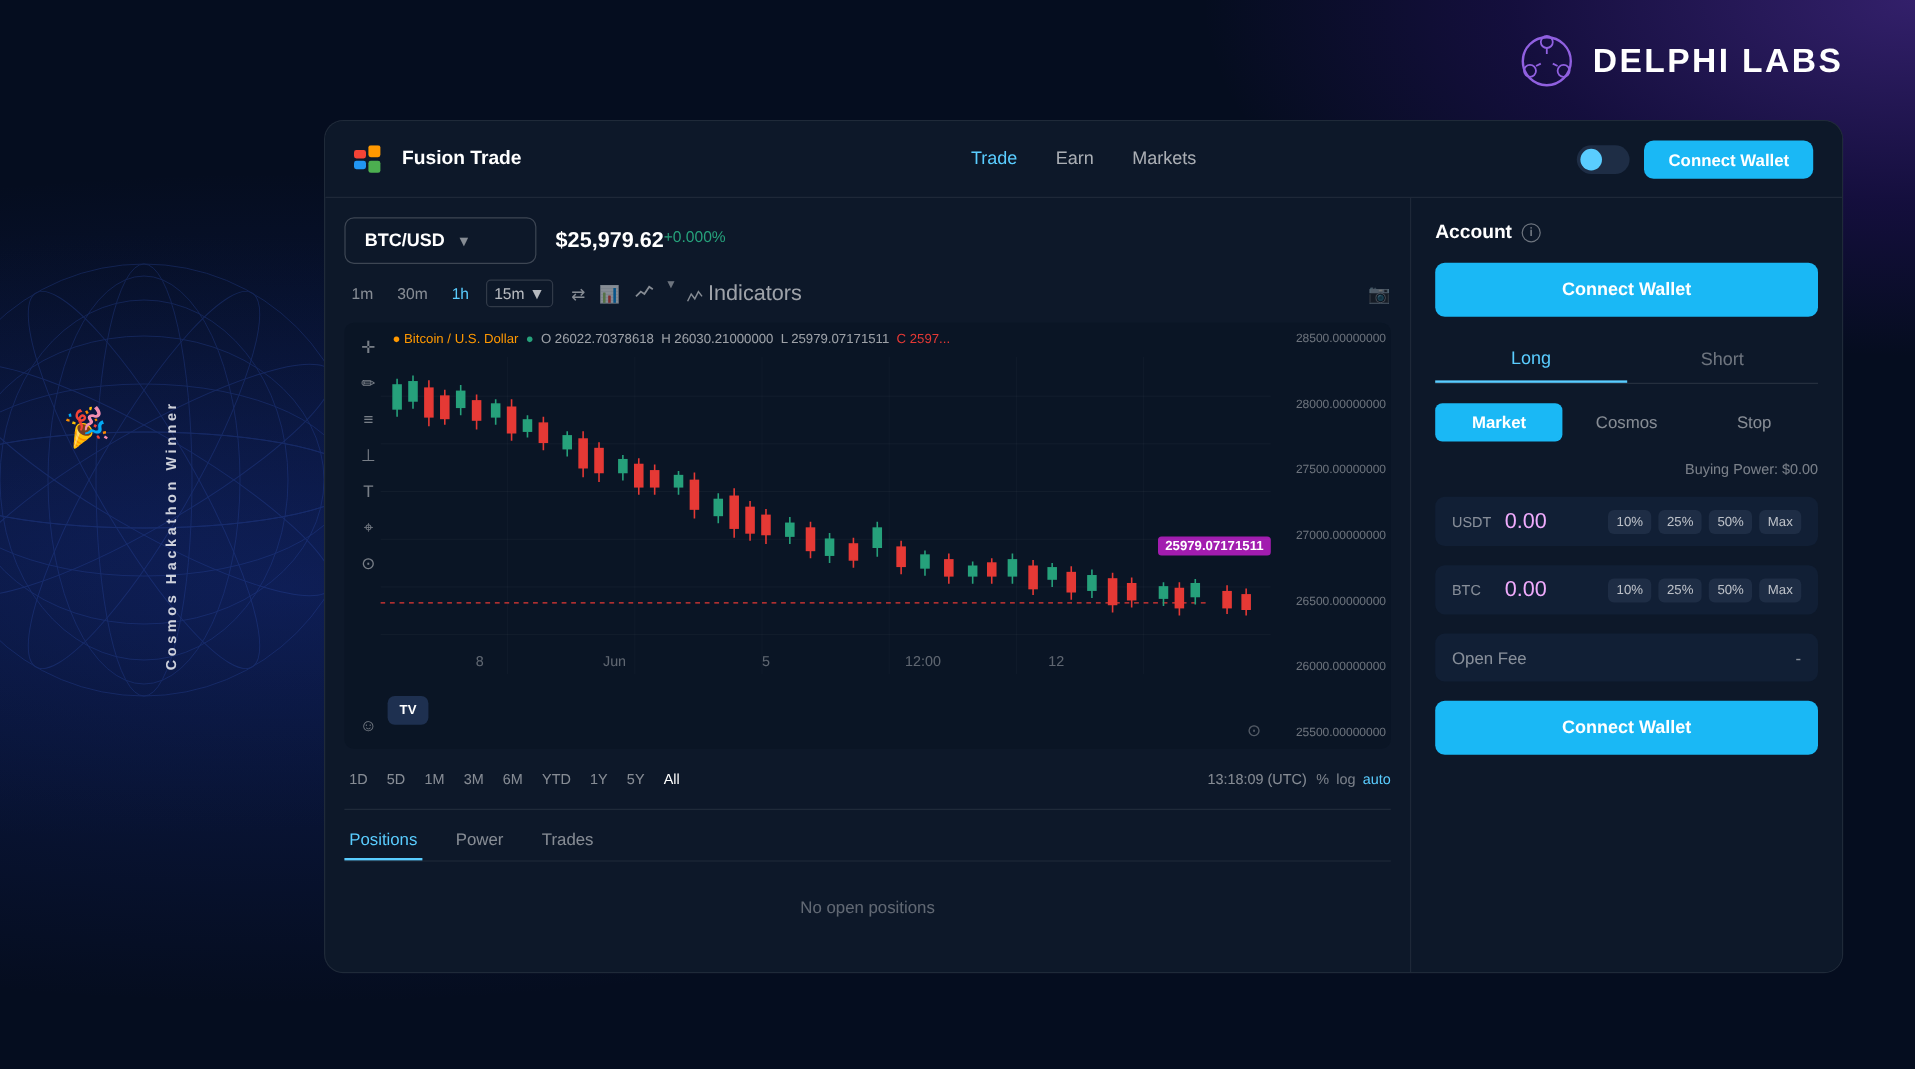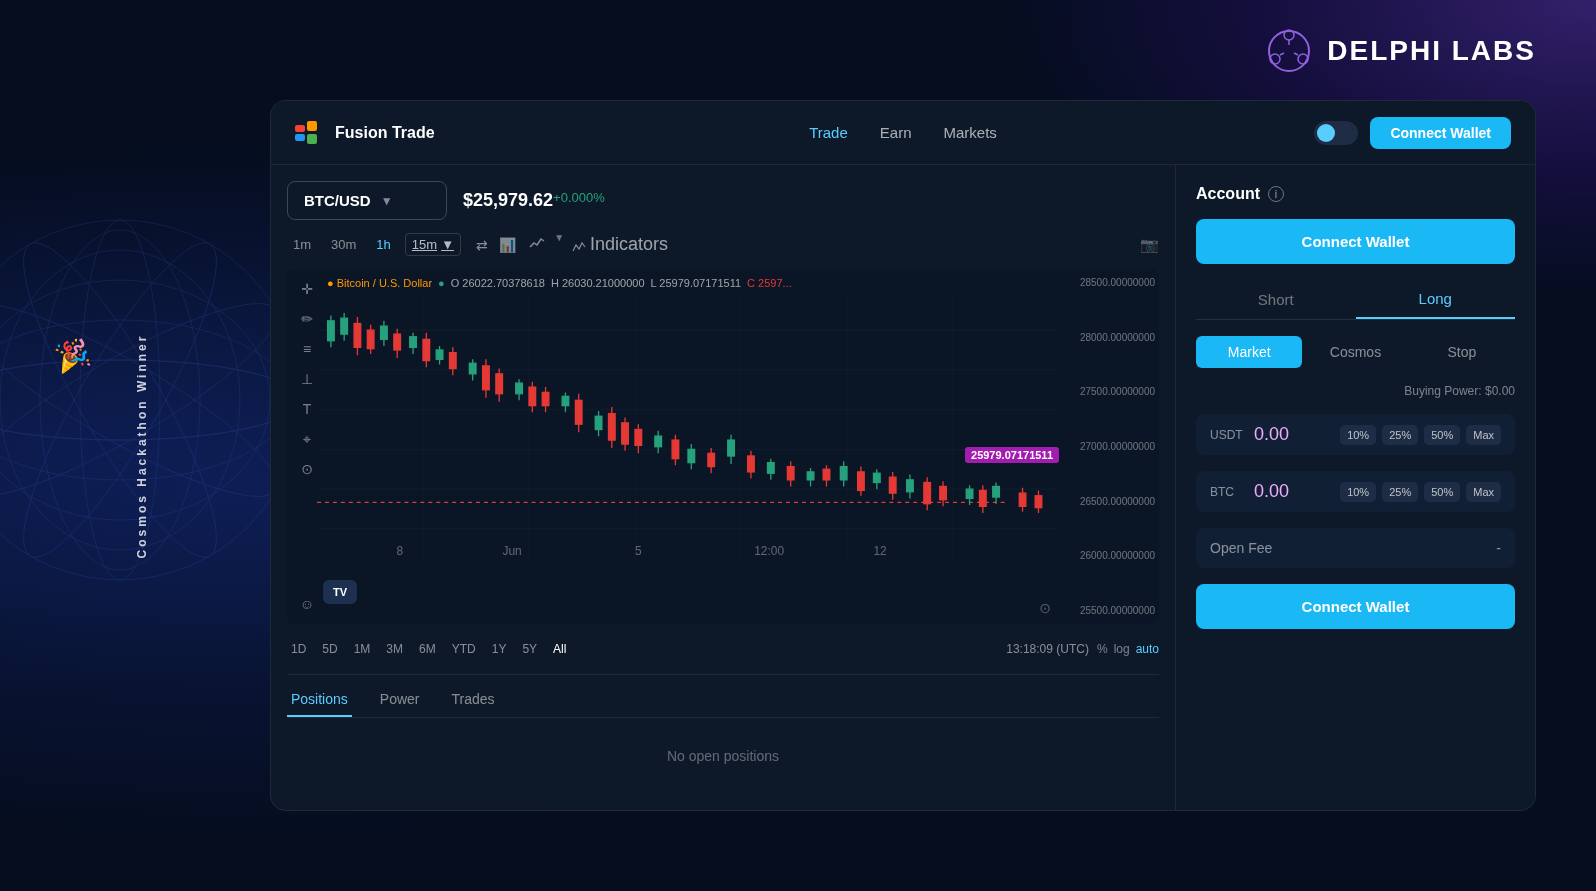--- a/index.html
+++ b/index.html
@@ -221,21 +221,20 @@
       background: transparent;
       border: 1px solid rgba(255,255,255,0.15);
       border-radius: 4px;
       color: rgba(255,255,255,0.7);
       font-size: 13px;
       padding: 3px 6px;
       cursor: pointer;
       display: flex;
       align-items: center;
       gap: 4px;
-      text-decoration: underline;
     }
     .chart-icons {
       display: flex;
       gap: 6px;
       margin-left: 4px;
     }
     .chart-icon-btn {
       background: transparent;
       border: none;
       color: rgba(255,255,255,0.5);
@@ -497,21 +496,21 @@
       color: rgba(255,255,255,0.5);
       font-size: 14px;
       cursor: pointer;
       padding: 8px;
       text-align: center;
       border-radius: 6px;
     }
     .ot-tab.active {
       background: #1ab8f5;
       color: white;
-      font-weight: 400;
+      font-weight: 700;
     }
     .buying-power {
       text-align: right;
       color: rgba(255,255,255,0.45);
       font-size: 12px;
     }
     .input-row {
       background: #111f35;
       border-radius: 8px;
       padding: 10px 14px;
@@ -938,22 +937,22 @@
     <div class="account-panel">
 
       <div class="account-title">
         <span>Account</span>
         <div class="info-icon">i</div>
       </div>
 
       <button class="connect-wallet-btn">Connect Wallet</button>
 
       <div class="long-short-tabs">
+        <button class="ls-tab active">Long</button>
         <button class="ls-tab">Short</button>
-        <button class="ls-tab active">Long</button>
       </div>
 
       <div class="order-type-tabs">
         <button class="ot-tab active">Market</button>
         <button class="ot-tab">Cosmos</button>
         <button class="ot-tab">Stop</button>
       </div>
 
       <div class="buying-power">Buying Power: $0.00</div>
 

